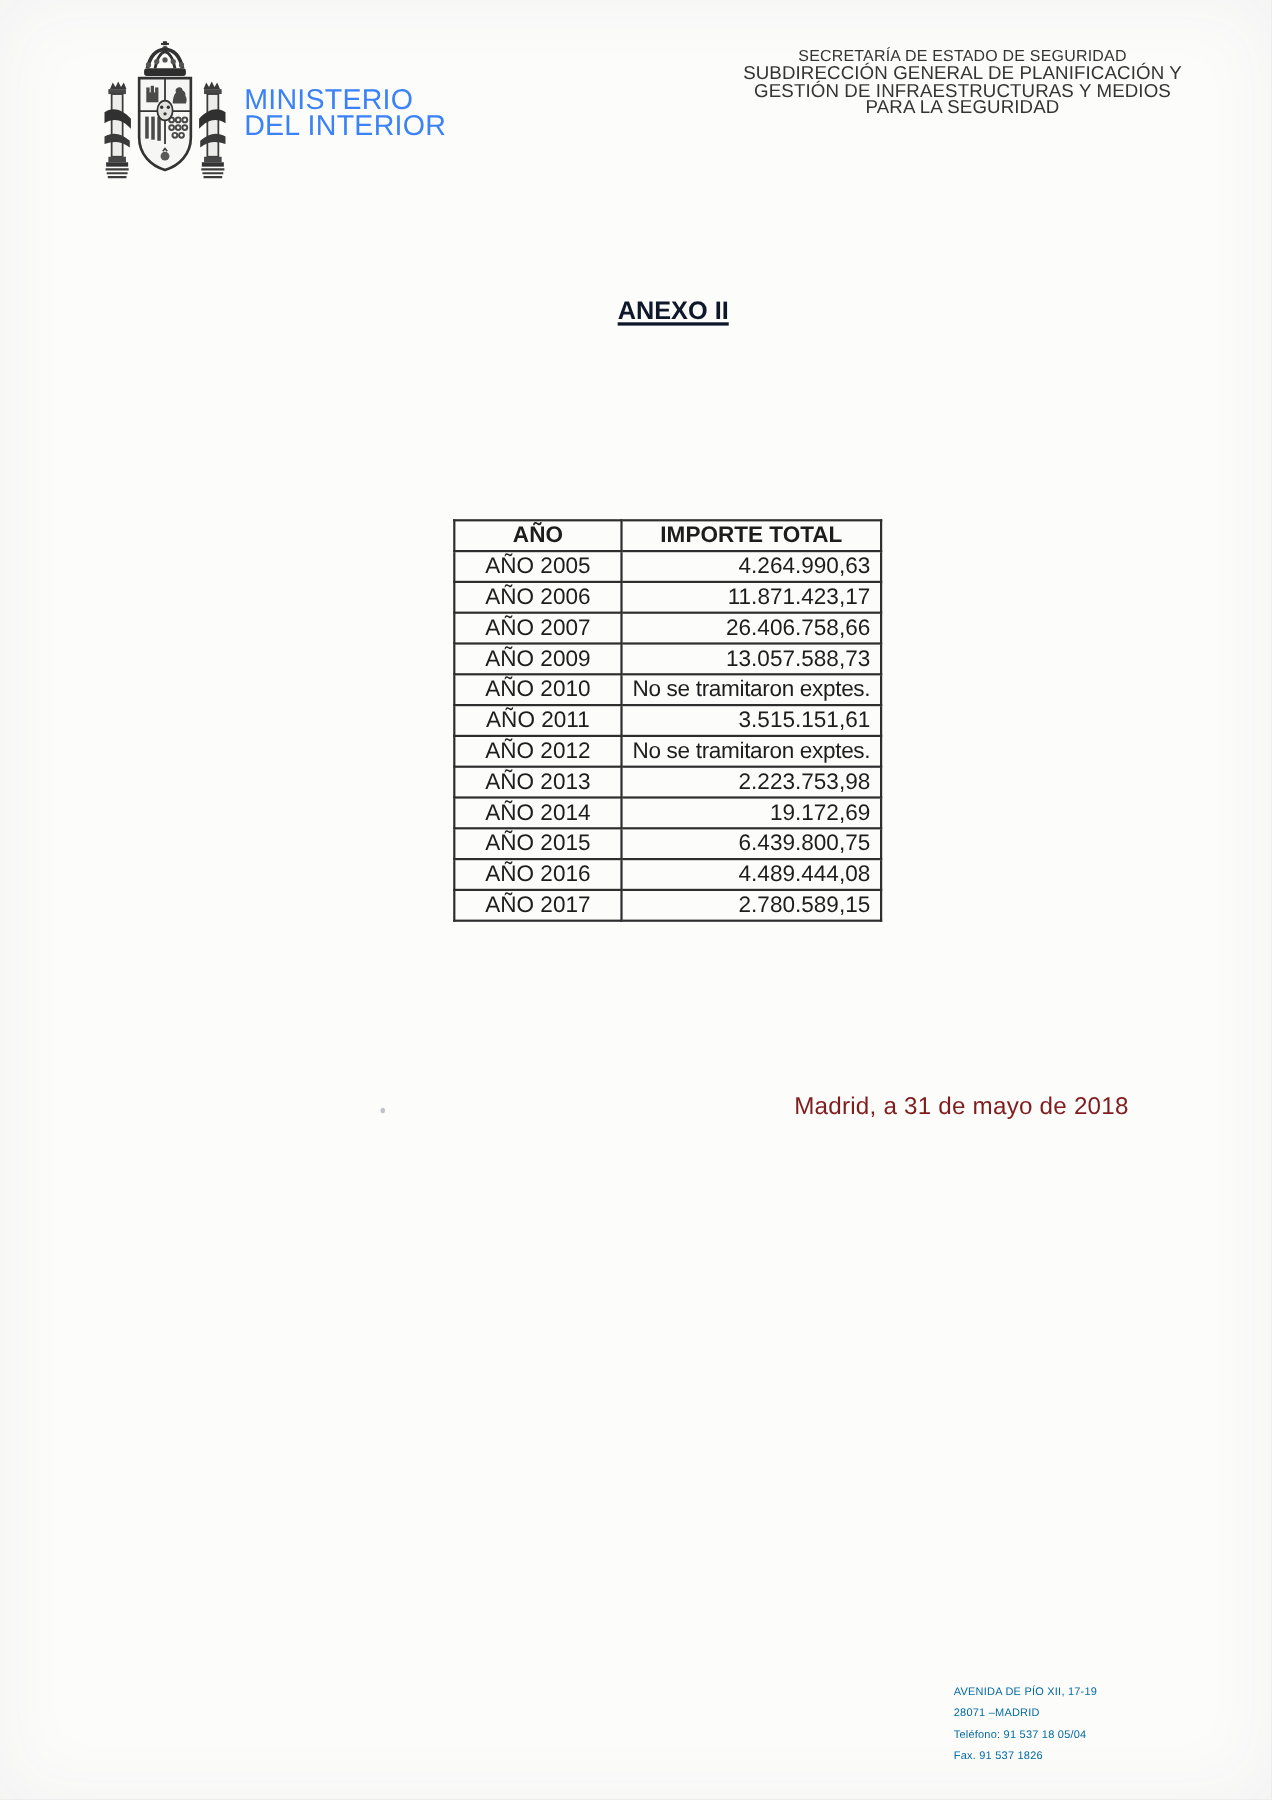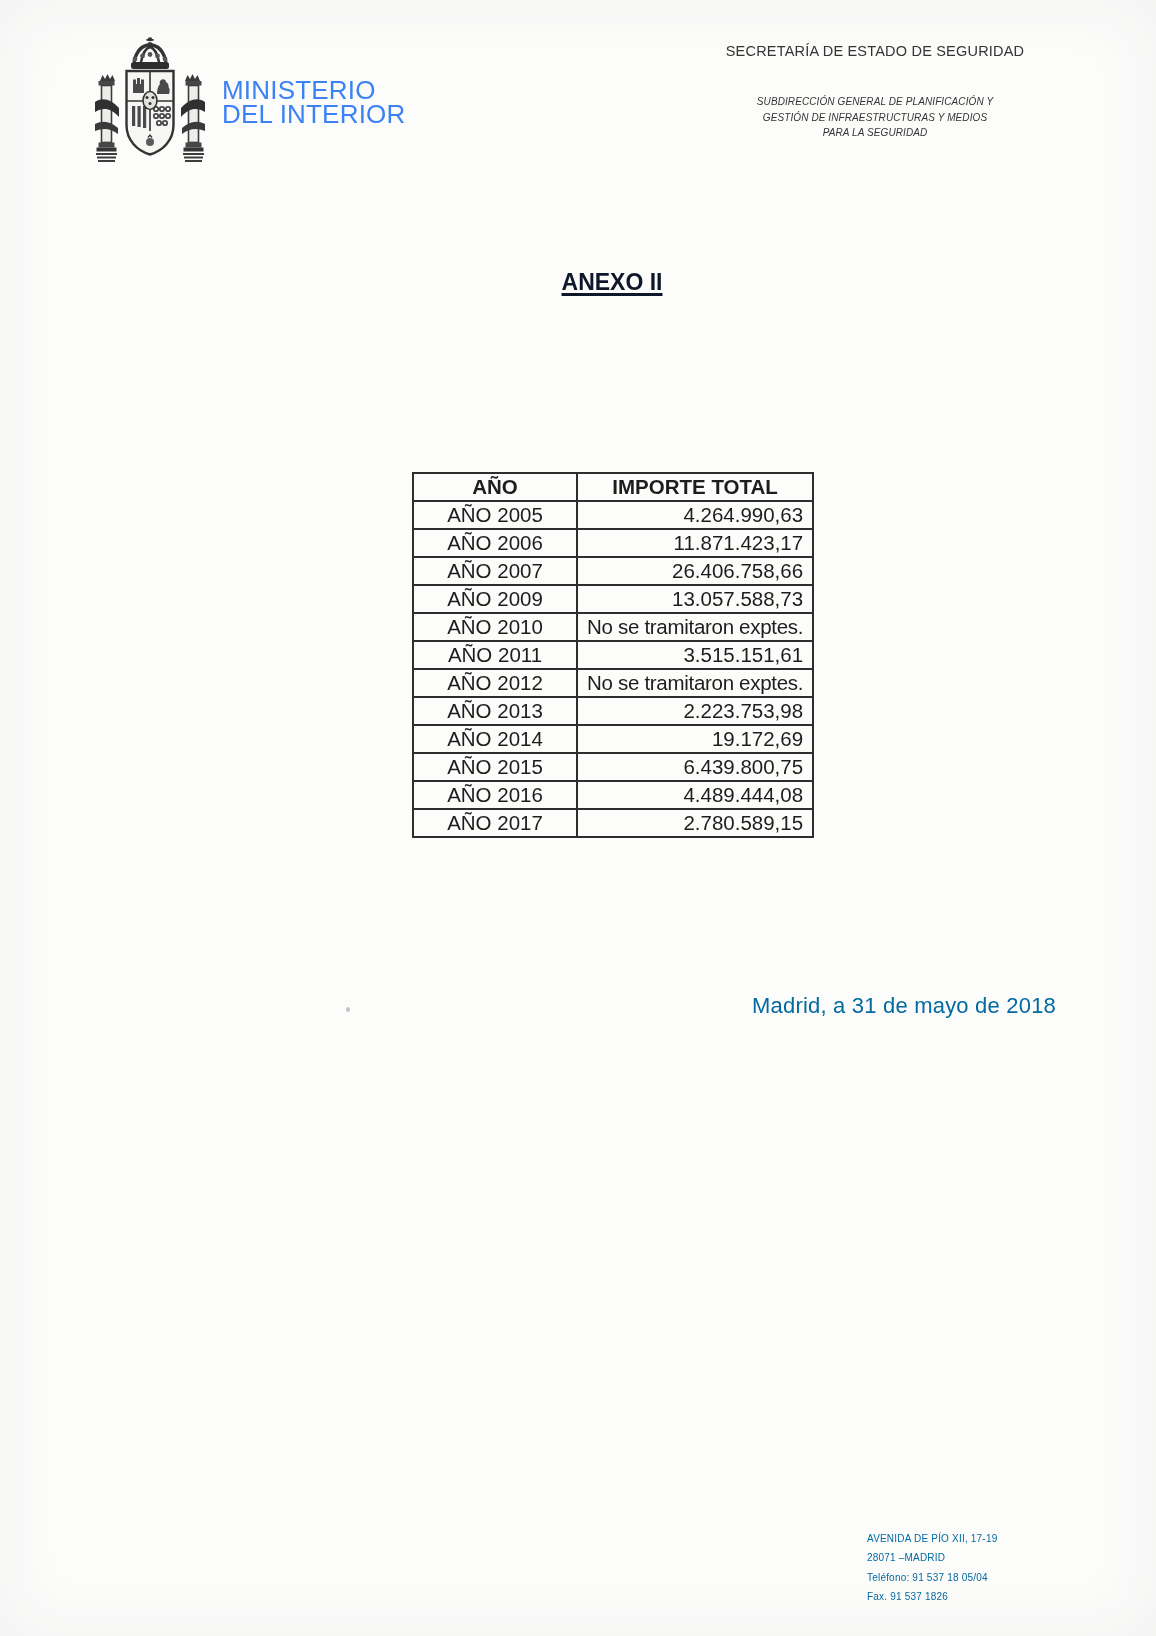--- a/index.html
+++ b/index.html
@@ -38,25 +38,23 @@
     left: 655px; top: 43px;
     width: 440px;
     text-align: center;
     color: #343434;
   }
   .office-secretariat {
     font-size: 14.5px;
     letter-spacing: 0.2px;
   }
   .office-sub {
-    margin-top: 35px;
-    font-size: 10px;
+    font-size: 17px;
     line-height: 15.5px;
     letter-spacing: 0.1px;
-    font-style: italic;
   }
 
   
   .doc-title {
     position: absolute;
     left: 412px; top: 269px;
     width: 400px;
     text-align: center;
     font-size: 23px;
     font-weight: bold;
@@ -91,32 +89,32 @@
     font-size: 20.5px;
     color: #1d1d1d;
   }
   .sive-table th, .sive-table td {
     border: 2px solid #2e2e2e;
     height: 28px;
     padding: 0 9px;
     white-space: nowrap;
   }
   .sive-table th { font-weight: bold; text-align: center; }
-  .col-year  { width: 164px; margin-top: 16px; }
+  .col-year  { width: 152px; margin-top: 16px; }
   .col-total { width: 212px; }
   .year-cell   { text-align: center; }
   .amount-cell { text-align: right; }
   .note-cell   { letter-spacing: -0.3px; }
 
   
   .dateline {
     position: absolute;
-    left: 752px; top: 993px;
+    left: 722px; top: 993px;
     font-size: 22px;
-    color: #0369a1;
+    color: #7f1d1d;
     letter-spacing: 0.2px;
   }
 
   
   .footer {
     position: absolute;
     left: 867px; top: 1492px;
     font-size: 10px;
     line-height: 19.3px;
     color: #0369a1;

